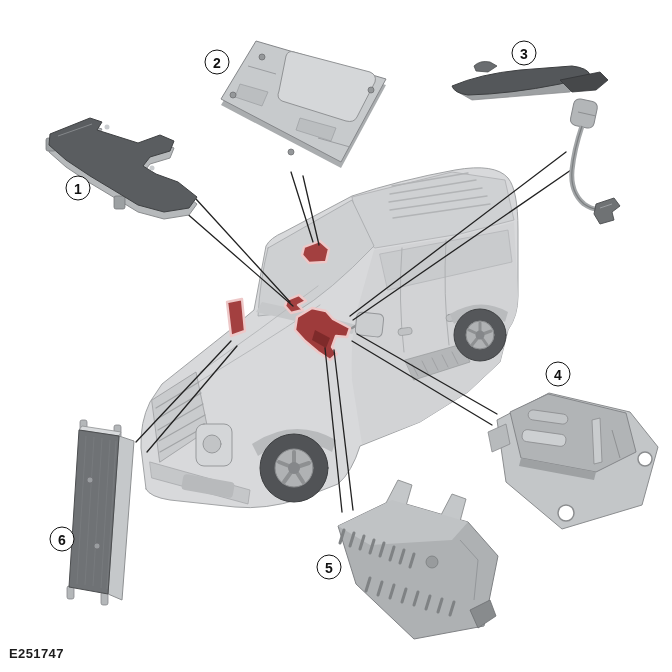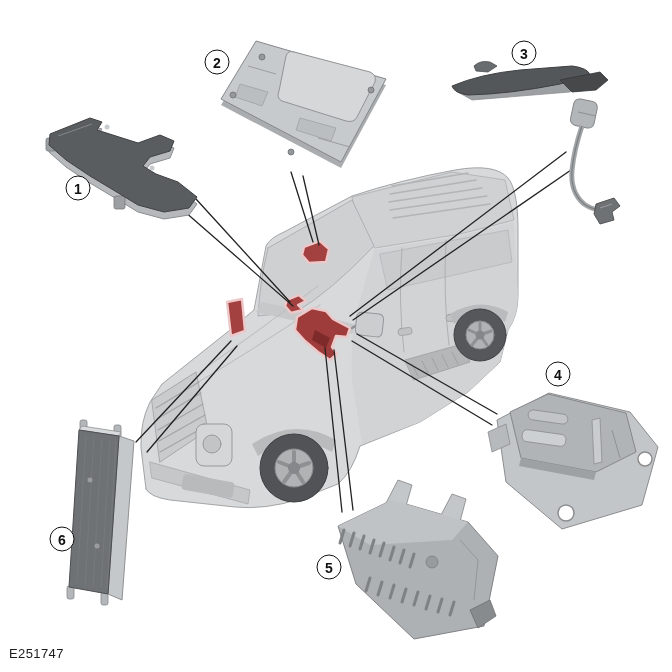--- a/index.html
+++ b/index.html
@@ -8,21 +8,21 @@
     font-family:"Liberation Sans", sans-serif;
   }
   #artwork{position:absolute;left:0;top:0;}
   .callout{
     position:absolute;width:25px;height:25px;border:1.6px solid #111;border-radius:50%;
     background:#fff;display:flex;align-items:center;justify-content:center;
     font-family:"Liberation Sans", sans-serif;font-weight:bold;font-size:14px;color:#111;
     transform:translate(-50%,-50%);box-sizing:border-box;line-height:1;
   }
   .figure-code{
-    position:absolute;left:9px;top:646px;font-size:13px;color:#1c1c1c;letter-spacing:.4px;
+    position:absolute;left:9px;top:646px;font-size:13px;color:#1c1c1c;letter-spacing:.4px;font-weight:bold;
   }
 </style>
 </head>
 <body>
 
 <div id="stage">
 
   <svg id="artwork" width="672" height="672" viewBox="0 0 672 672" xmlns="http://www.w3.org/2000/svg">
 
     <g stroke-linejoin="round" stroke-linecap="round">

